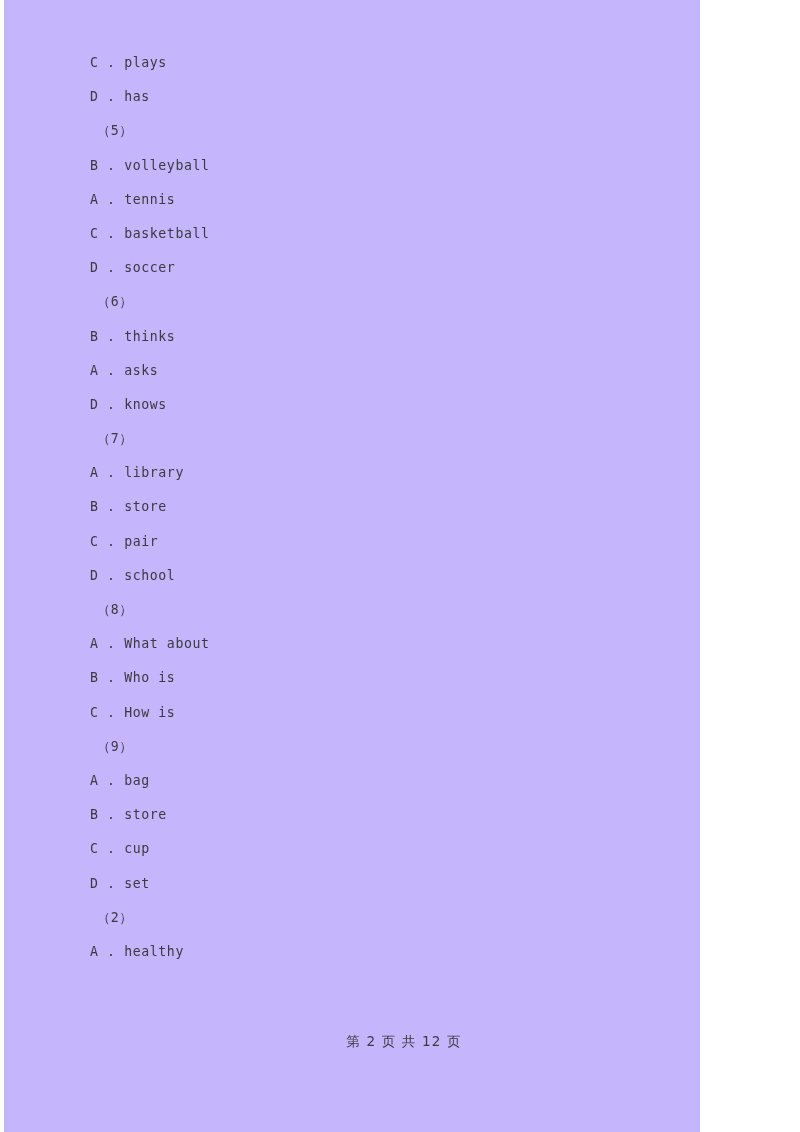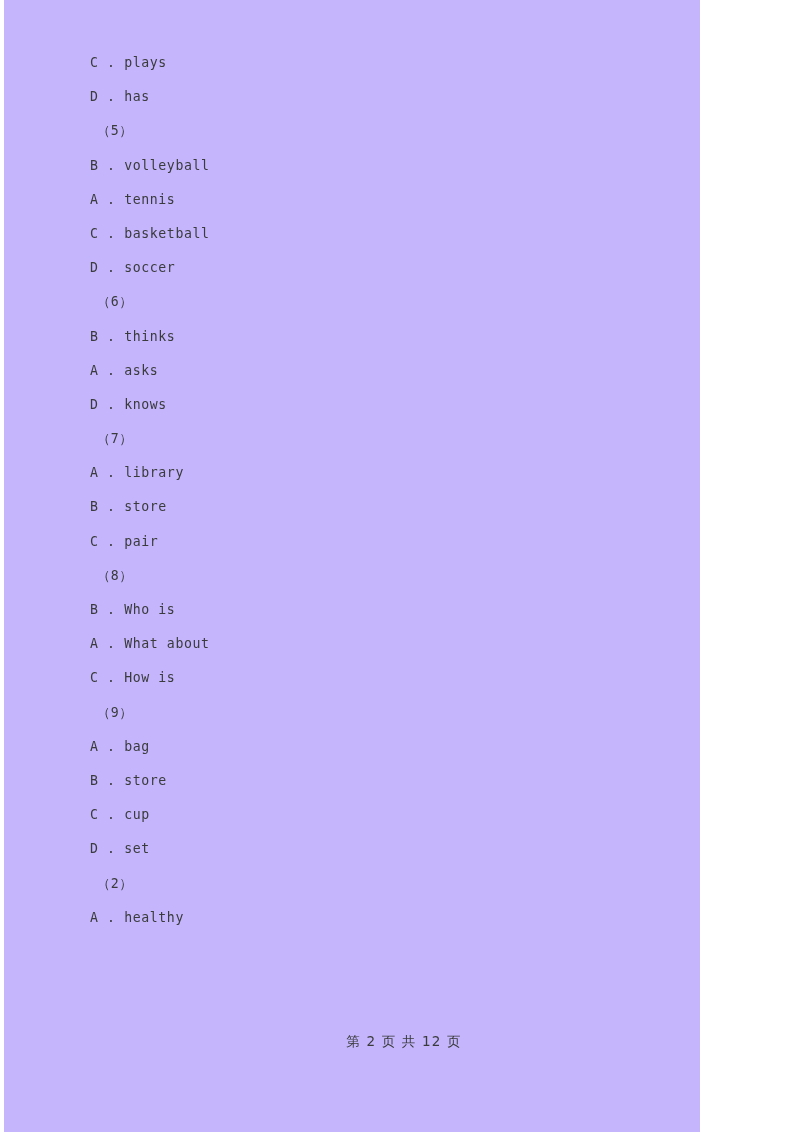--- a/index.html
+++ b/index.html
@@ -77,23 +77,24 @@
       <div class="line option">C . basketball</div>
       <div class="line option">D . soccer</div>
       <div class="line qnum">（6）</div>
       <div class="line option">B . thinks</div>
       <div class="line option">A . asks</div>
       <div class="line option">D . knows</div>
       <div class="line qnum">（7）</div>
       <div class="line option">A . library</div>
       <div class="line option">B . store</div>
       <div class="line option">C . pair</div>
+      <div class="line option">D . school</div>
       <div class="line qnum">（8）</div>
+      <div class="line option">A . What about</div>
       <div class="line option">B . Who is</div>
-      <div class="line option">A . What about</div>
       <div class="line option">C . How is</div>
       <div class="line qnum">（9）</div>
       <div class="line option">A . bag</div>
       <div class="line option">B . store</div>
       <div class="line option">C . cup</div>
       <div class="line option">D . set</div>
       <div class="line qnum">（2）</div>
       <div class="line option">A . healthy</div>
     </div>
   <div id="footer">第 2 页 共 12 页</div>

